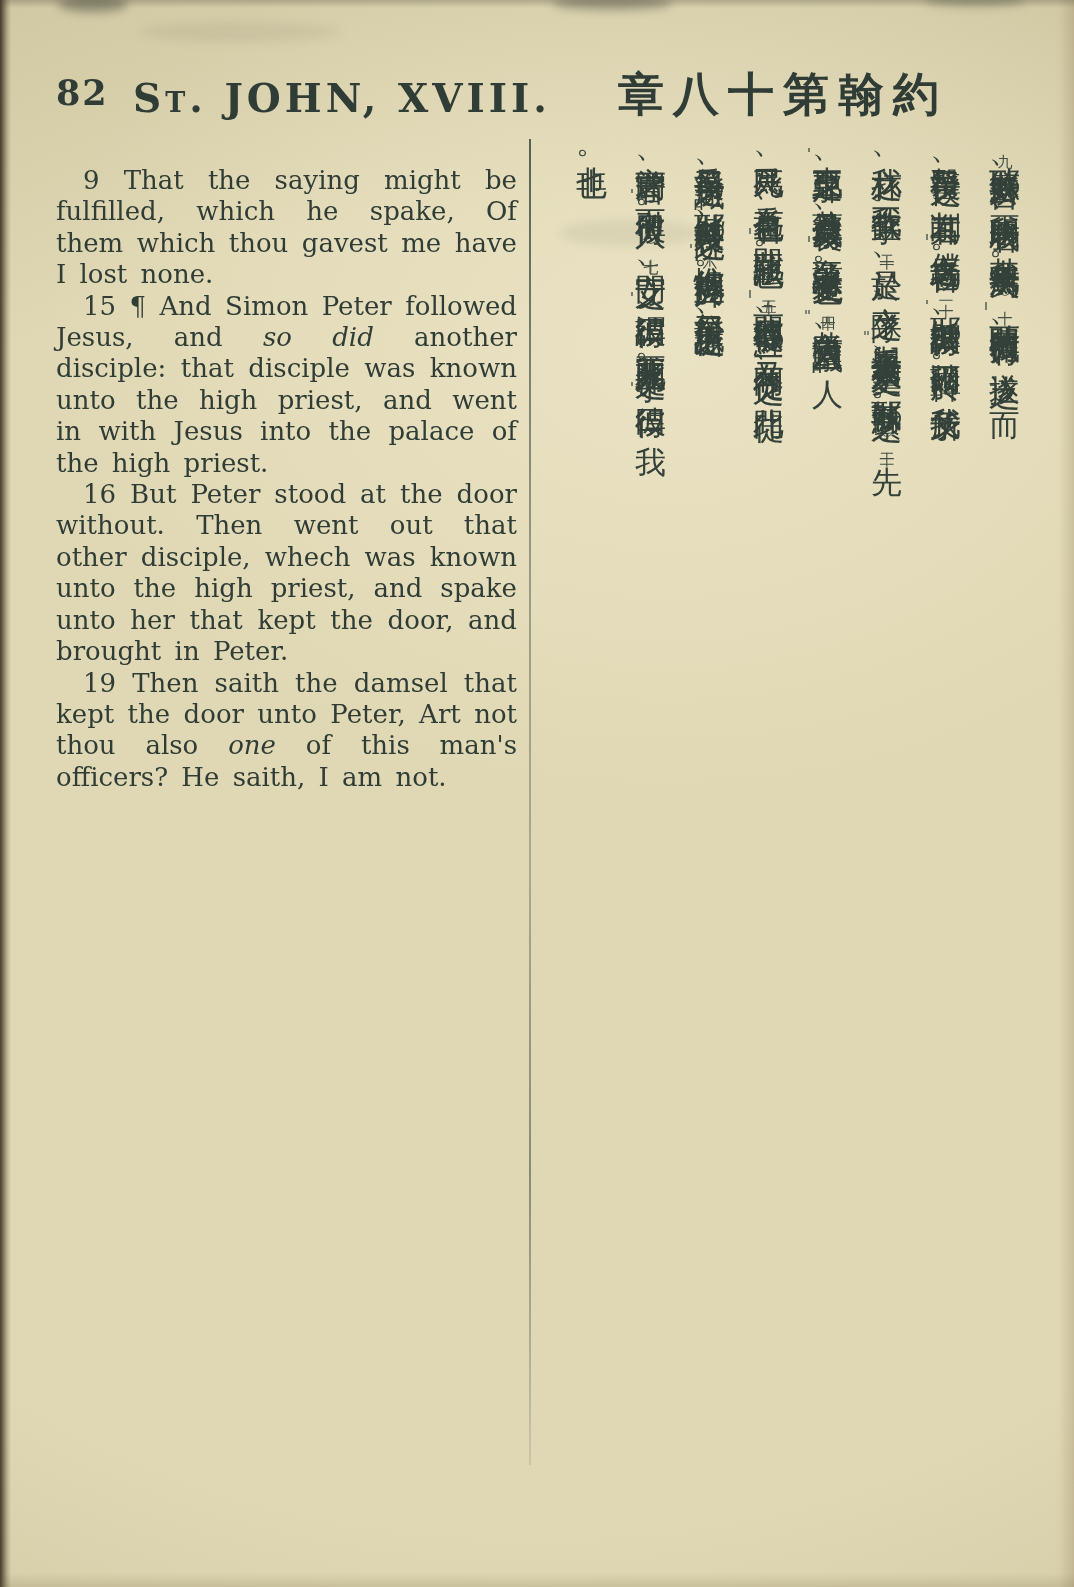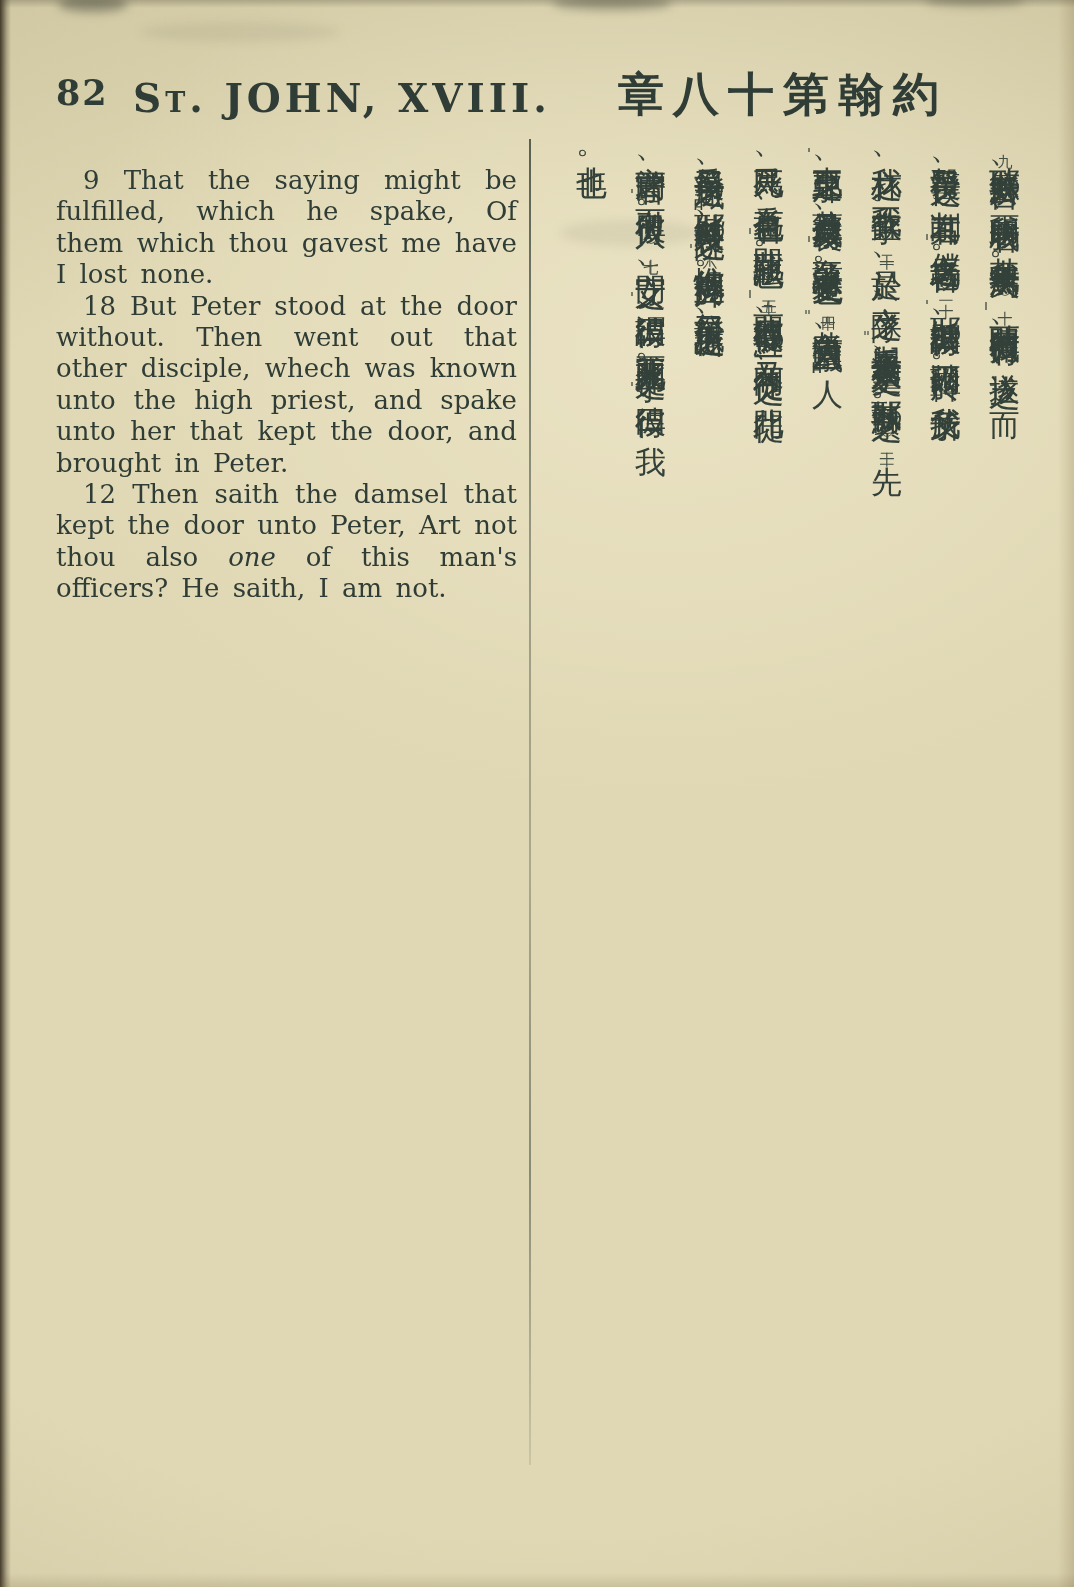--- a/index.html
+++ b/index.html
@@ -65,22 +65,23 @@
   <div class="smudge sm3"></div>
   <div class="smudge sm4"></div>
   <div class="smudge sm5"></div>
 
   <span class="page-number">82</span>
   <span class="title-en">St. JOHN, XVIII.</span>
   <span class="title-zh">章八十第翰約</span>
 
   <main class="english-column" id="en-col">
       <p class="verse"><span>9 That the saying might be fulfilled, which he spake, Of them which thou gavest me have I lost none.</span></p>
-      <p class="verse"><span>18 But Peter stood at the door without. Then went out that other disciple, whech was known unto the high priest, and spake unto her that kept the door, and brought in Peter.</span></p>
-      <p class="verse"><span>12 Then saith the damsel that kept the door unto Peter, Art not thou also </span><span class="it">one</span><span> of this man's officers?  He saith, I am not.</span></p>
+      <p class="verse"><span>15 ¶ And Simon Peter followed Jesus, and </span><span class="it">so did</span><span> another disciple: that disciple was known unto the high priest, and went in with Jesus into the palace of the high priest.</span></p>
+      <p class="verse"><span>16 But Peter stood at the door without. Then went out that other disciple, whech was known unto the high priest, and spake unto her that kept the door, and brought in Peter.</span></p>
+      <p class="verse"><span>19 Then saith the damsel that kept the door unto Peter, Art not thou also </span><span class="it">one</span><span> of this man's officers?  He saith, I am not.</span></p>
     </main>
 
   <div class="divider"></div>
 
   <section class="chinese-column" id="cn-col">
       <div class="cn-line"><span class="run sm">九</span><span class="run ">致應耶穌所言云、爾所賜我者、其中我無所失焉。</span><span class="run sm">○十</span><span class="run ">時</span><span class="run pn">西門彼得</span><span class="run ">佩有刀、遂拔之、而</span></div>
       <div class="cn-line"><span class="run ">擊祭司長之僕、削其右耳、僕之名</span><span class="run pn">馬勒古</span><span class="run ">。</span><span class="run sm">○十一</span><span class="run ">耶穌謂</span><span class="run pn">彼得</span><span class="run ">曰、鞜爾刀於鞞。我父所予</span></div>
       <div class="cn-line"><span class="run ">我之杯、我不宜飲乎。</span><span class="run sm">○十二</span><span class="run ">於是、卒之隊、與千夫長及</span><span class="run pl">猶太</span><span class="run ">人之羣吏、執耶穌而繫之。</span><span class="run sm">○十三</span><span class="run ">先</span></div>
       <div class="cn-line"><span class="run ">曳之至</span><span class="run pn">亞那</span><span class="run ">、蓋彼乃是歲祭司長、名</span><span class="run pn">該亞法</span><span class="run ">者之妻父也。</span><span class="run sm">○十四</span><span class="run ">昔向</span><span class="run pl">猶太</span><span class="run ">人議云、一人</span></div>
       <div class="cn-line"><span class="run ">爲民死、爲有益也者、即此</span><span class="run pn">該亞法</span><span class="run ">也。</span><span class="run sm">○十五</span><span class="run pn">西門彼得</span><span class="run ">從耶穌、又有一門徒從之、此門徒</span></div>

